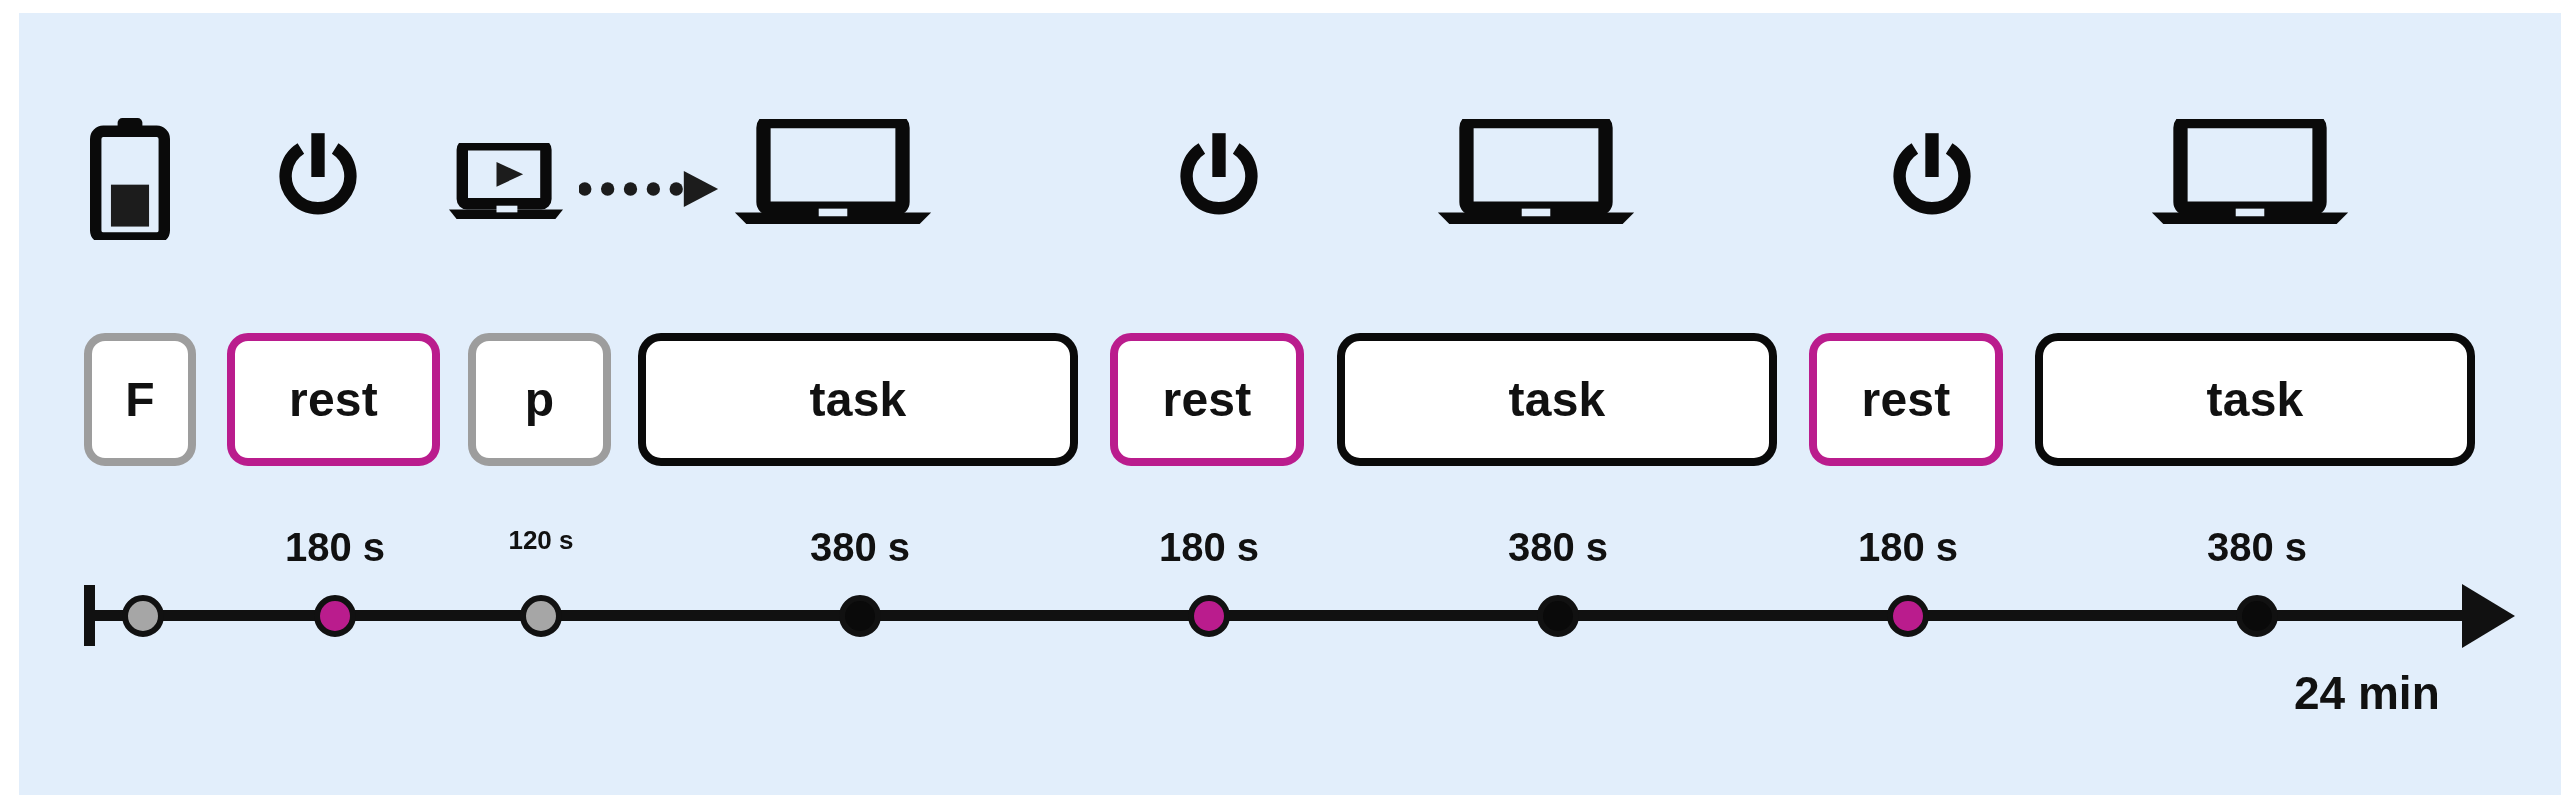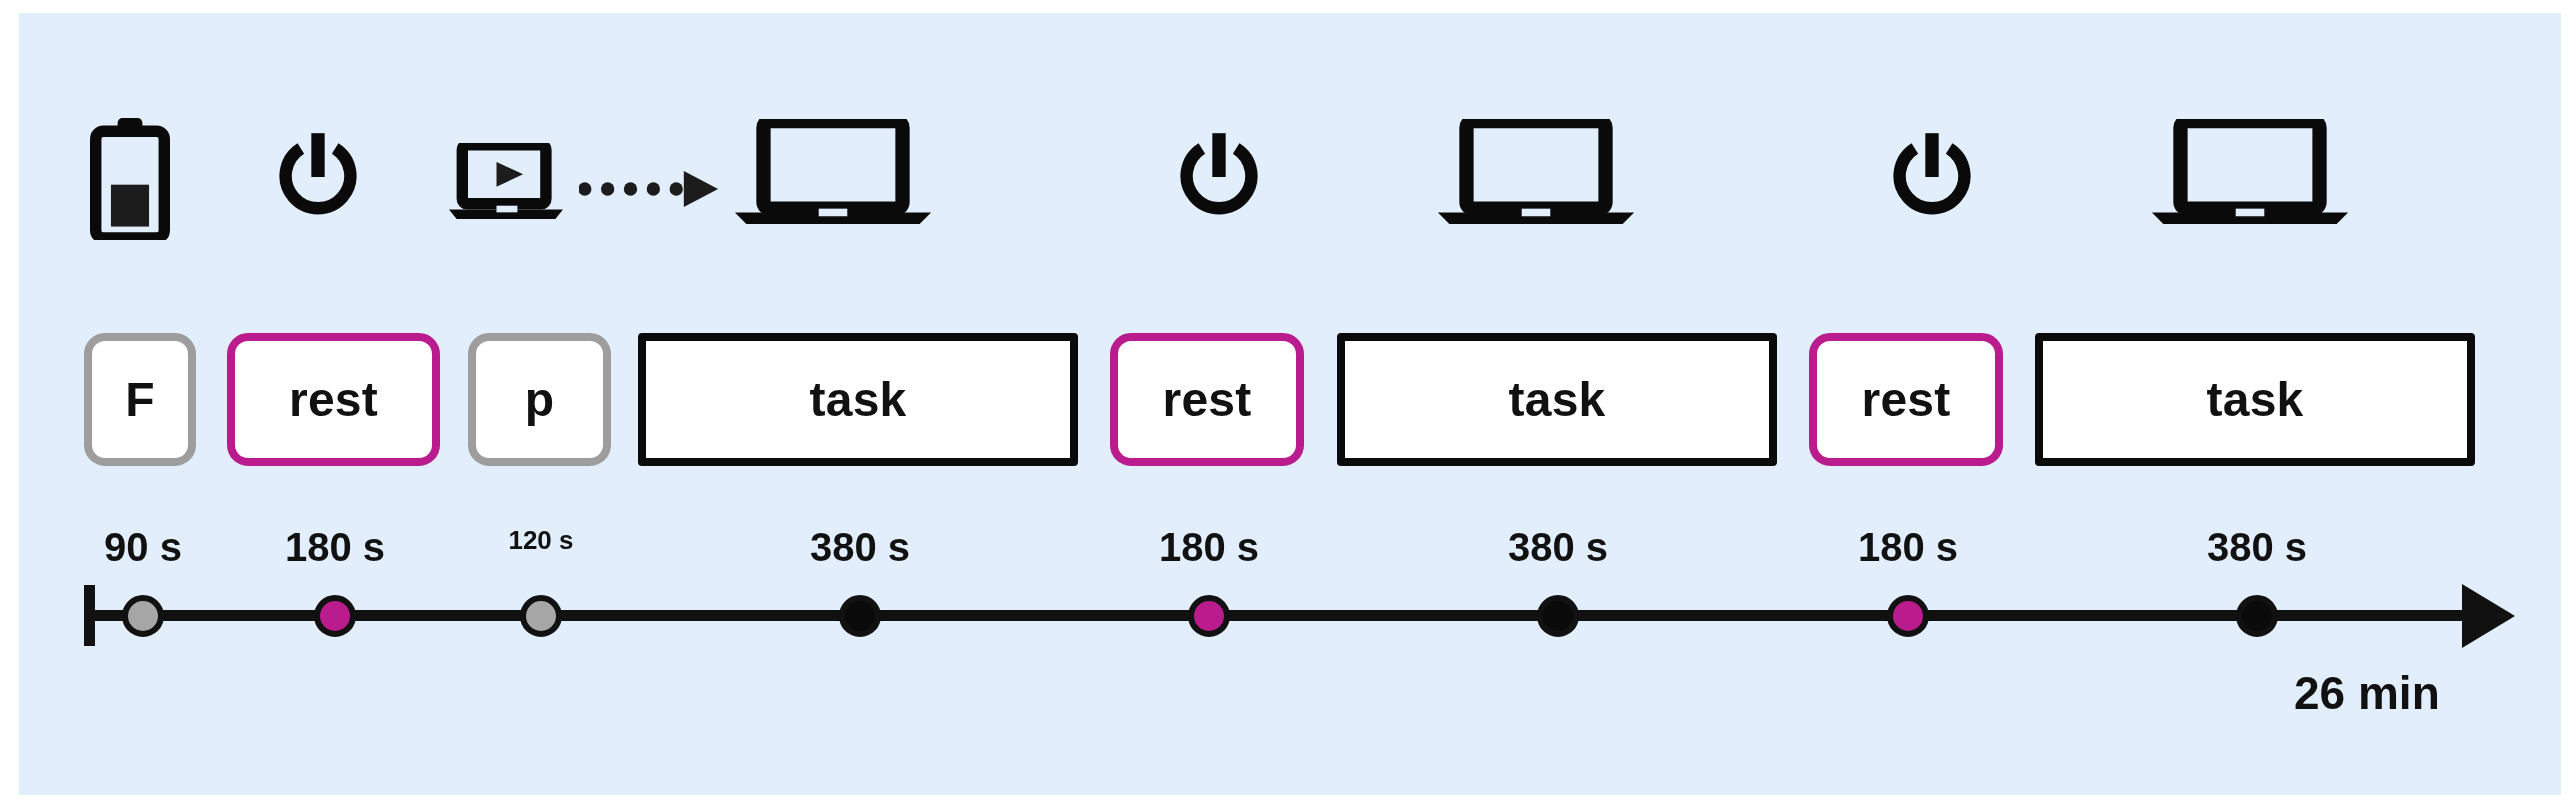--- a/index.html
+++ b/index.html
@@ -14,21 +14,21 @@
   .pbox{
     position:absolute;
     background:#ffffff;
     box-sizing:border-box;
     display:flex;align-items:center;justify-content:center;
     font-weight:bold;
     color:#111111;
     letter-spacing:0.2px;
   }
   .pbox.small{border-radius:21px;}
-  .pbox.wide{border-radius:4px;}
+  .pbox.wide{border-radius:23px;}
   .b-gray{border:8.6px solid #9d9d9d;}
   .b-mag{border:8.6px solid #ba1c8d;}
   .b-black{border:8.6px solid #0a0a0a;}
 
   
   #tl-line{position:absolute;background:#111111;height:11.4px;}
   #tl-start{position:absolute;background:#111111;width:11.4px;}
   .tl-dot{position:absolute;border-radius:50%;border:6.7px solid #111111;box-sizing:border-box;}
   .d-gray{background:#a6a6a6;}
   .d-mag{background:#ba1c8d;}
@@ -161,24 +161,23 @@
 
   <div class="tl-dot d-gray" style="left:122px;top:595px;width:42px;height:42px;"></div>
   <div class="tl-dot d-mag" style="left:314px;top:595px;width:42px;height:42px;"></div>
   <div class="tl-dot d-gray" style="left:520px;top:595px;width:42px;height:42px;"></div>
   <div class="tl-dot d-black" style="left:839px;top:595px;width:42px;height:42px;"></div>
   <div class="tl-dot d-mag" style="left:1188px;top:595px;width:42px;height:42px;"></div>
   <div class="tl-dot d-black" style="left:1537px;top:595px;width:42px;height:42px;"></div>
   <div class="tl-dot d-mag" style="left:1887px;top:595px;width:42px;height:42px;"></div>
   <div class="tl-dot d-black" style="left:2236px;top:595px;width:42px;height:42px;"></div>
 
-  <div class="tl-label" style="left:46px;top:525px;width:194px;font-size:40px;">90 s</div>
   <div class="tl-label" style="left:238px;top:525px;width:194px;font-size:40px;">180 s</div>
   <div class="tl-label" style="left:444px;top:525px;width:194px;font-size:26px;">120 s</div>
   <div class="tl-label" style="left:763px;top:525px;width:194px;font-size:40px;">380 s</div>
   <div class="tl-label" style="left:1112px;top:525px;width:194px;font-size:40px;">180 s</div>
   <div class="tl-label" style="left:1461px;top:525px;width:194px;font-size:40px;">380 s</div>
   <div class="tl-label" style="left:1811px;top:525px;width:194px;font-size:40px;">180 s</div>
   <div class="tl-label" style="left:2160px;top:525px;width:194px;font-size:40px;">380 s</div>
 
-  <div id="tl-total" style="left:2294px;top:666px;font-size:46px;">26 min</div>
+  <div id="tl-total" style="left:2294px;top:666px;font-size:46px;">24 min</div>
 </div>
 
 
 </body></html>

